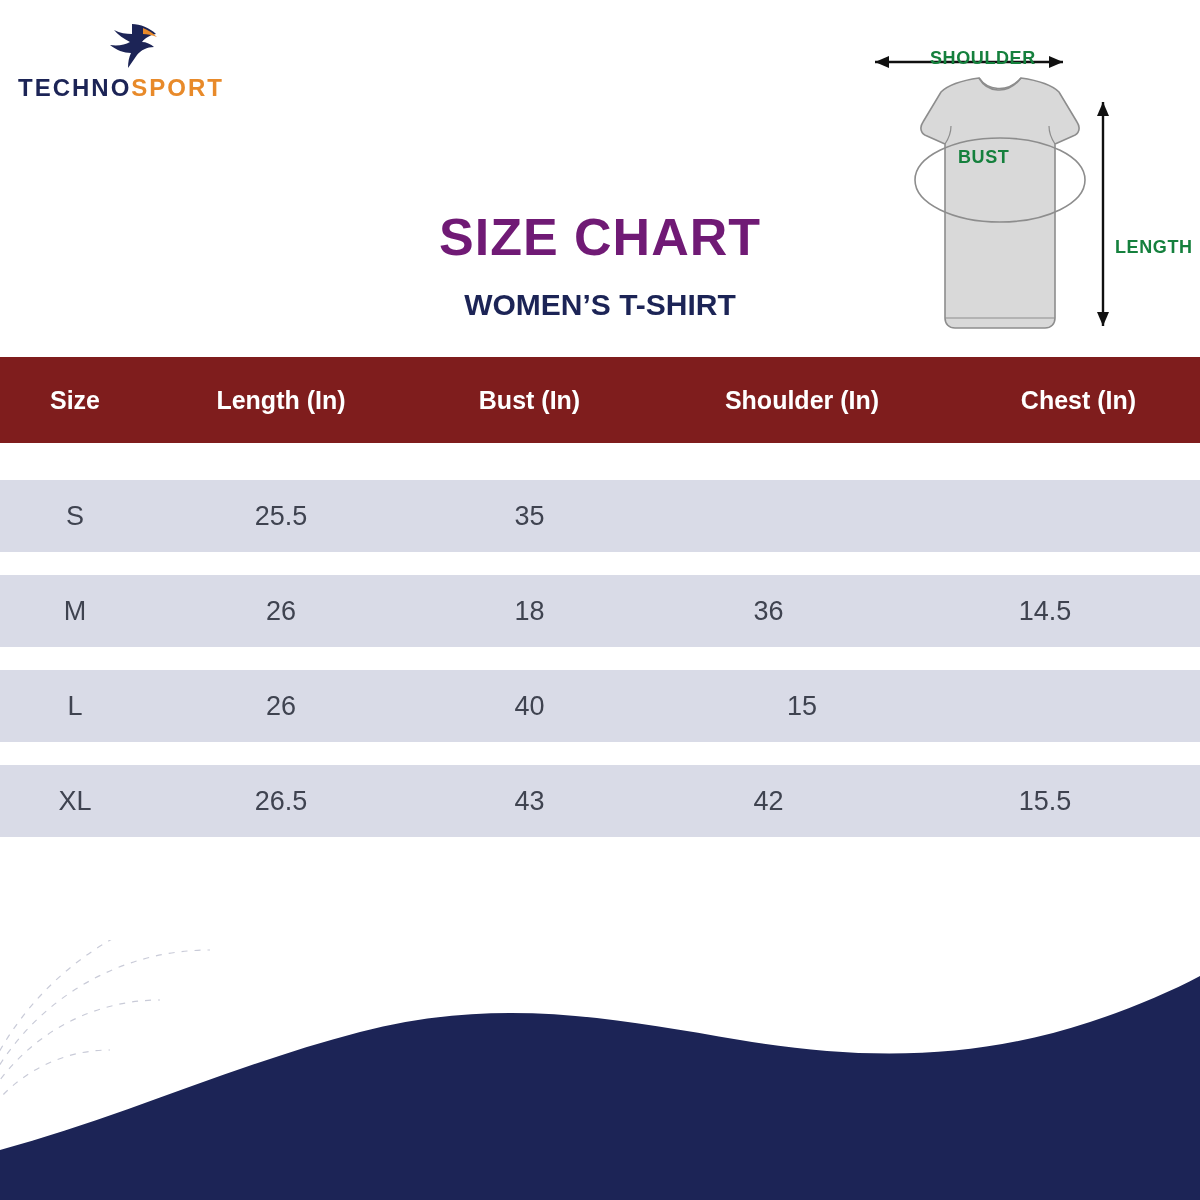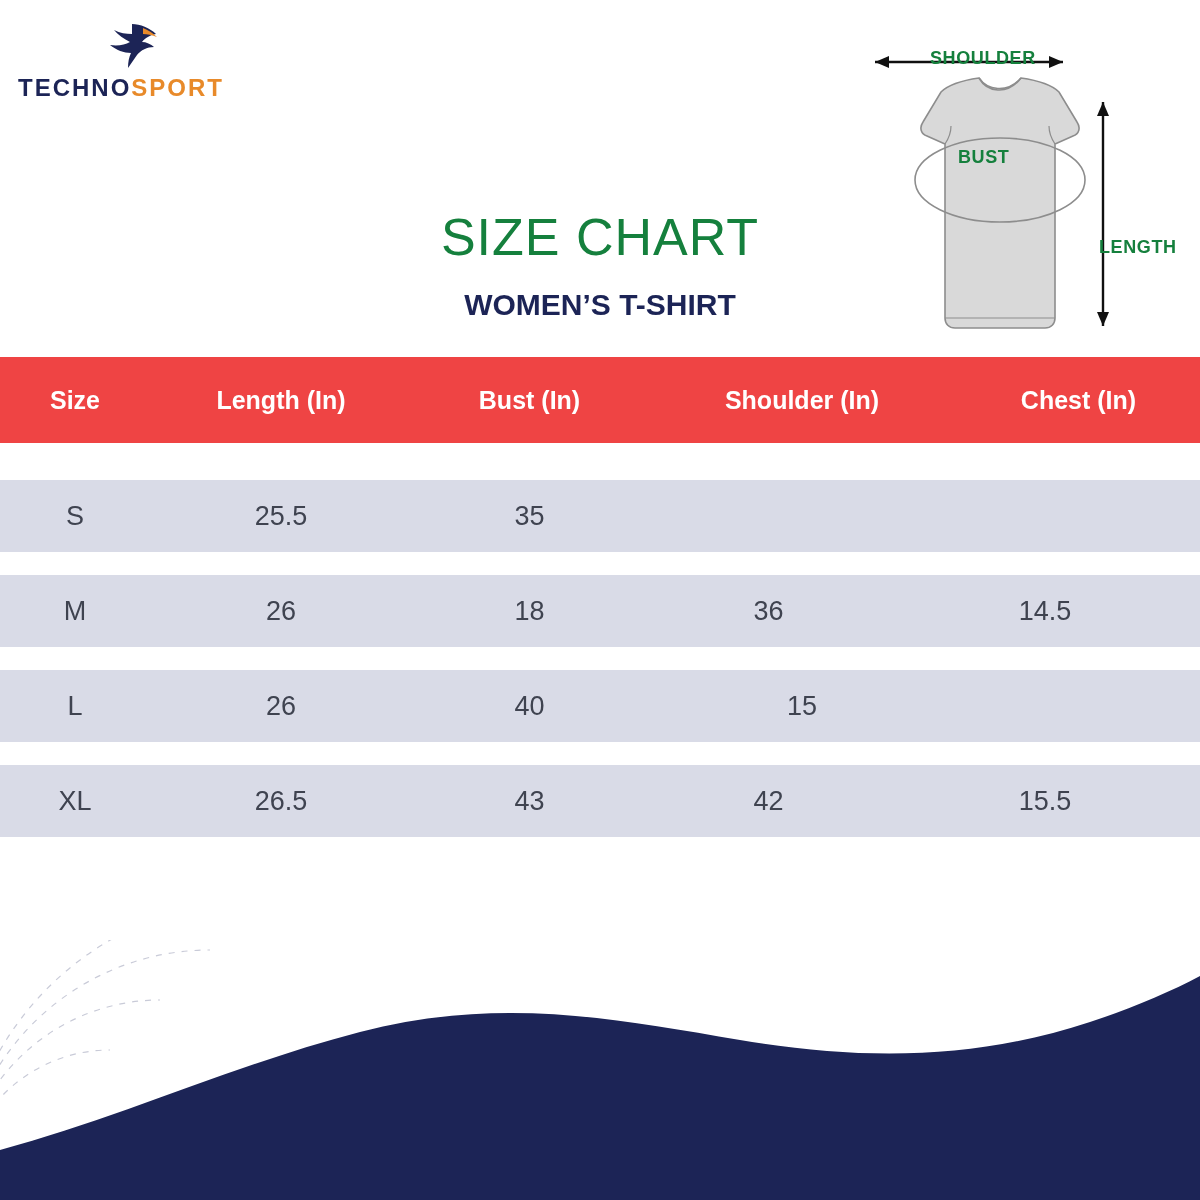--- a/index.html
+++ b/index.html
@@ -50,23 +50,23 @@
   .logo-sport { color: #e88a2a; }
 
   
   .title {
     position: absolute;
     left: 0;
     top: 207px;
     width: 1200px;
     text-align: center;
     font-size: 52px;
-    font-weight: normal;
+    font-weight: bold;
     letter-spacing: 1px;
-    color: #15803d;
+    color: #701a75;
   }
   .subtitle {
     position: absolute;
     left: 0;
     top: 288px;
     width: 1200px;
     text-align: center;
     font-size: 30px;
     font-weight: bold;
     color: #1c2456;
@@ -82,34 +82,34 @@
   }
   .illus-label {
     position: absolute;
     font-size: 18px;
     font-weight: bold;
     color: #15803d;
     letter-spacing: 0.6px;
   }
   .lbl-shoulder { left: 85px; top: 18px; }
   .lbl-bust { left: 113px; top: 117px; }
-  .lbl-length { left: 254px; top: 207px; }
+  .lbl-length { left: 270px; top: 207px; }
 
   
   .table {
     position: absolute;
     left: 0;
     top: 357px;
     width: 1200px;
   }
   .thead {
     display: flex;
     align-items: center;
     height: 86px;
-    background: #ef4444;
+    background: #7f1d1d;
   }
   .thead .cell {
     color: #ffffff;
     font-size: 25px;
     font-weight: bold;
     text-align: center;
   }
   .row {
     display: flex;
     align-items: center;

